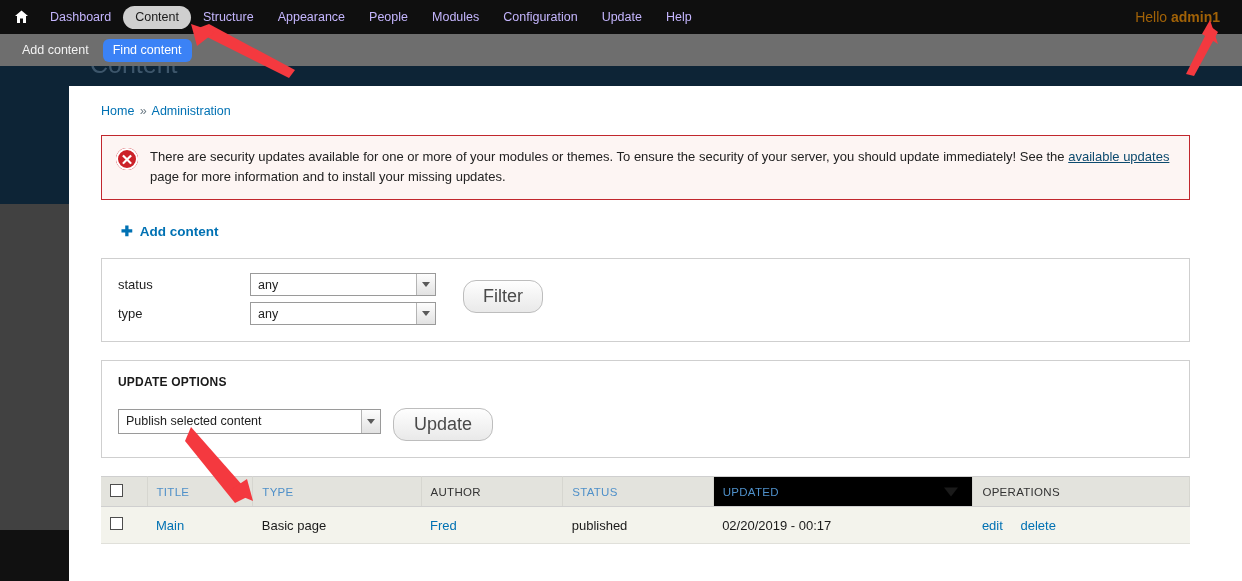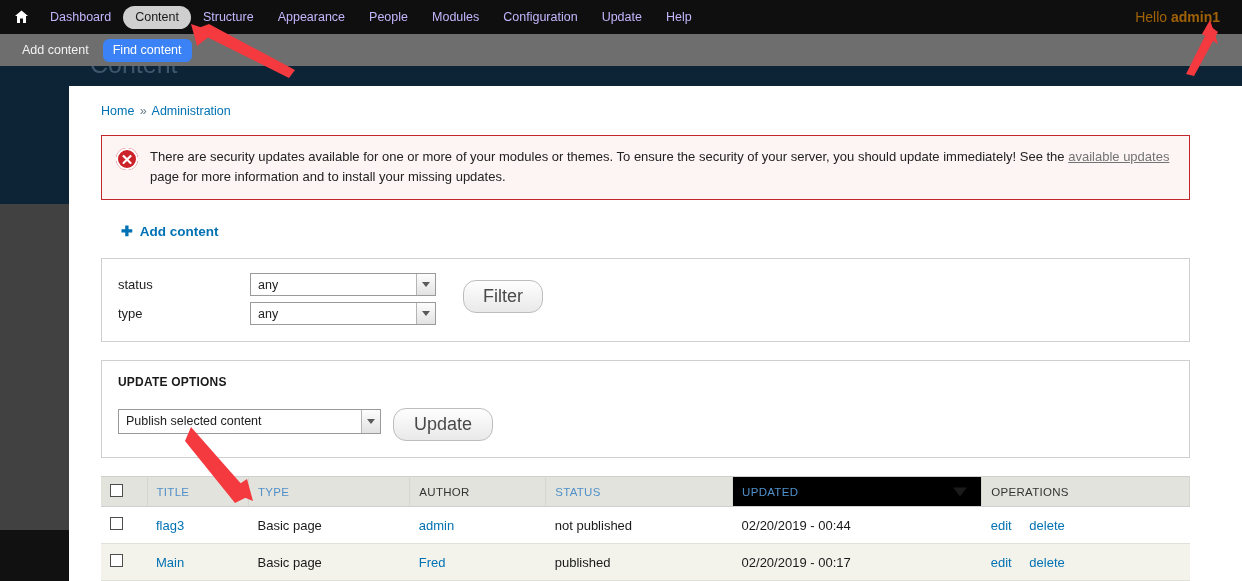--- a/index.html
+++ b/index.html
@@ -153,21 +153,21 @@
     justify-content: center;
     line-height: 1;
     margin-top: 1px;
     box-shadow: inset 0 0 0 2px #ffffff, inset 0 0 0 3px #cc2229;
   }
   .msg-error .txt {
     font-size: 13px;
     color: #222222;
     line-height: 20px;
   }
-  .msg-error .txt a { color: #737373; text-decoration: underline; }
+  .msg-error .txt a { color: #0c4a6e; text-decoration: underline; }
 
   
   .action-links {
     margin-top: 22px;
     padding-left: 20px;
   }
   .action-links a {
     color: #0071b3;
     font-size: 13.5px;
     font-weight: bold;
@@ -422,34 +422,20 @@
             <th>AUTHOR</th>
             <th class="sortlink">STATUS</th>
             <th class="active-sort">
               <span>UPDATED</span>
               <span class="sort-arrow"></span>
             </th>
             <th>OPERATIONS</th>
           </tr>
         </thead>
         <tbody>
-          <tr class="row-odd">
-            <td class="col-check">
-              <span class="chkbox"></span>
-            </td>
-            <td><a>flag3</a></td>
-            <td>Basic page</td>
-            <td><a>admin</a></td>
-            <td>not published</td>
-            <td>02/20/2019 - 00:44</td>
-            <td class="col-ops">
-              <a>edit</a>
-              <a>delete</a>
-            </td>
-          </tr>
           <tr class="row-even">
             <td class="col-check">
               <span class="chkbox"></span>
             </td>
             <td><a>Main</a></td>
             <td>Basic page</td>
             <td><a>Fred</a></td>
             <td>published</td>
             <td>02/20/2019 - 00:17</td>
             <td class="col-ops">

